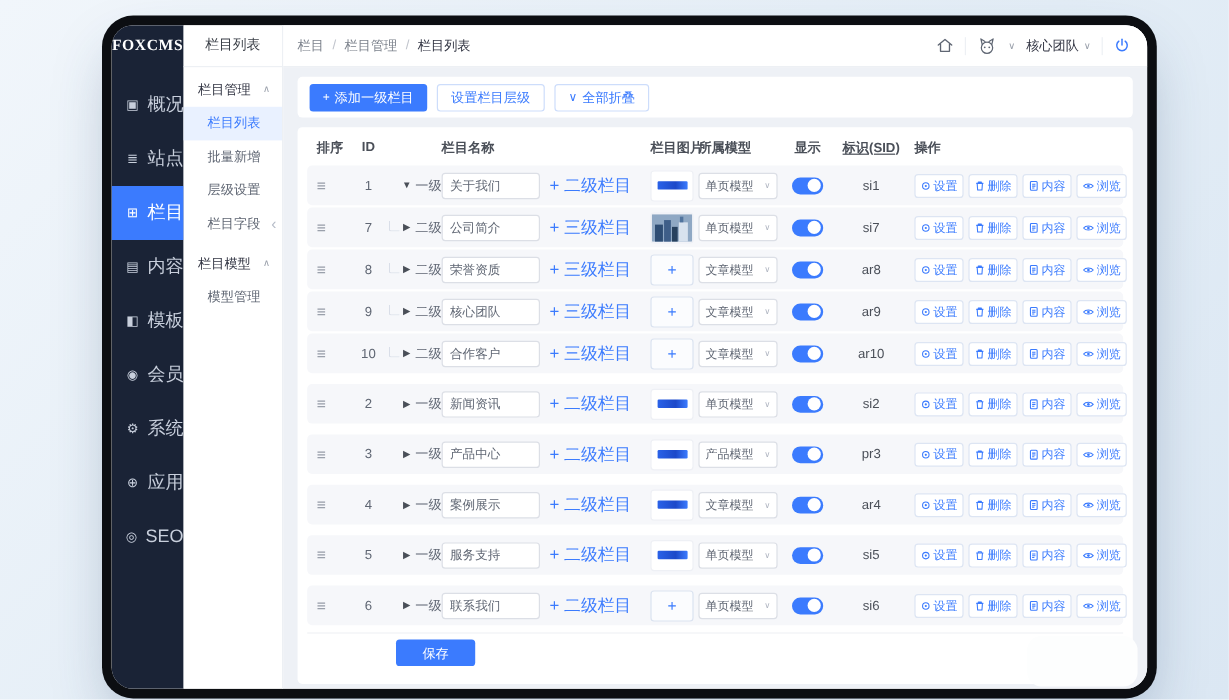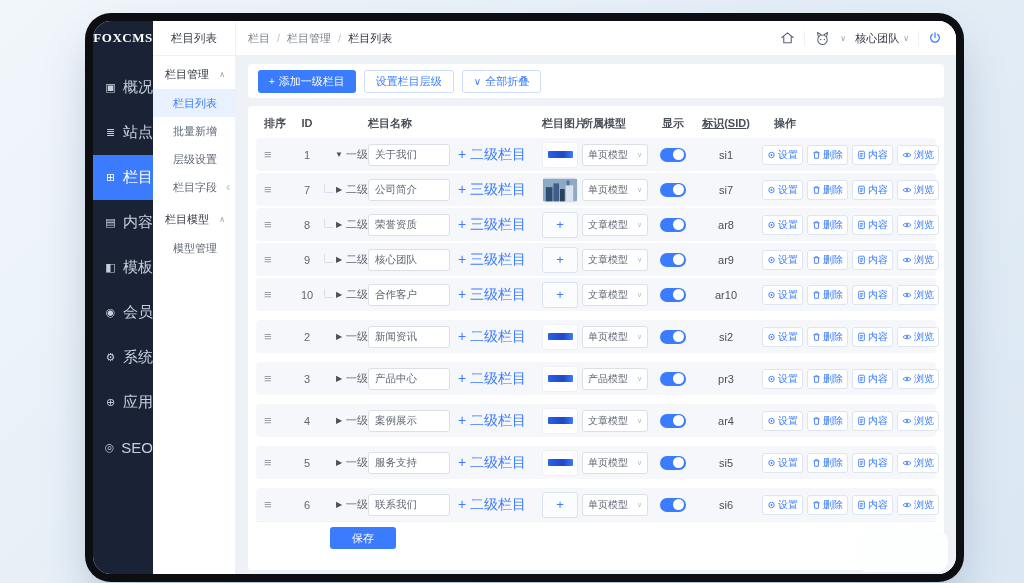--- a/index.html
+++ b/index.html
@@ -56,21 +56,21 @@
   .btn-outline{background:#fff;color:#3b7bfe;border:1px solid #cdddfb;}
   .btn .bicon{font-size:10px;}
 
   .table-card{background:#fff;border-radius:4px;padding:4px 8px 0;height:calc(100% - 50px);}
   .grid{display:grid;grid-template-columns:30px 26px 26px 22px 88px 86px 36px 70px 50px 56px 1fr;
     align-items:center;padding-left:8px;}
   .thead{height:26px;font-size:11px;font-weight:bold;color:#4a4f58;}
   .th{white-space:nowrap;}
   .h-sort{grid-column:1;}.h-id{grid-column:2;text-align:center;}.h-name{grid-column:5;}
   .h-img{grid-column:7;}.h-model{grid-column:8;padding-left:4px;}.h-show{grid-column:9;text-align:center;}
-  .h-sid{grid-column:10;text-align:center;text-decoration:underline;}.h-op{grid-column:11;padding-left:8px;margin-left:12px;}
+  .h-sid{grid-column:10;text-align:center;text-decoration:underline;}.h-op{grid-column:11;padding-left:8px;}
 
   .row{height:33px;background:#f6f7fa;border-radius:4px;margin-top:2px;font-size:11px;color:#5f6673;}
   .row.gap{margin-top:9px;}
   .drag{color:#9aa0ab;font-size:13px;cursor:grab;}
   .cell-id{text-align:center;}
   .tree{display:flex;align-items:center;justify-content:center;gap:3px;}
   .indent{width:8px;height:8px;border-left:1px solid #d9dee8;border-bottom:1px solid #d9dee8;
     border-radius:0 0 0 2px;margin-top:-3px;}
   .caret{font-size:8px;color:#4a4f58;cursor:pointer;}
   .name-input{width:68px;height:20px;border:1px solid #dcdfe6;border-radius:3px;background:#fff;
@@ -92,21 +92,21 @@
   .togglecell{display:flex;justify-content:center;}
   .toggle{width:26px;height:14px;border-radius:7px;background:#c0c4cc;position:relative;cursor:pointer;}
   .toggle.on{background:#3b7bfe;}
   .toggle .knob{position:absolute;top:1.5px;width:11px;height:11px;border-radius:50%;background:#fff;left:1.5px;}
   .toggle.on .knob{left:13px;}
   .sid{text-align:center;color:#4a4f58;}
   .actions{display:flex;gap:4px;padding-left:8px;}
   .abtn{height:20px;background:#fff;border:1px solid #dde5f3;border-radius:3px;color:#3b7bfe;
     font-size:10px;display:inline-flex;align-items:center;gap:2px;padding:0 4px;cursor:pointer;font-family:inherit;white-space:nowrap;}
   .aicon{display:flex;align-items:center;}
-  .tfoot{border-top:1px solid #f0f2f5;padding-top:5px;}
+  .tfoot{border-top:1px solid #f0f2f5;margin-top:6px;padding-top:5px;}
   .btn-save{margin-left:74px;width:66px;height:22px;justify-content:center;font-size:11px;}
   svg{display:block;}
 </style>
 </head>
 <body>
 
 <div class="device">
   <div class="app">
 
     <div class="psidebar">

